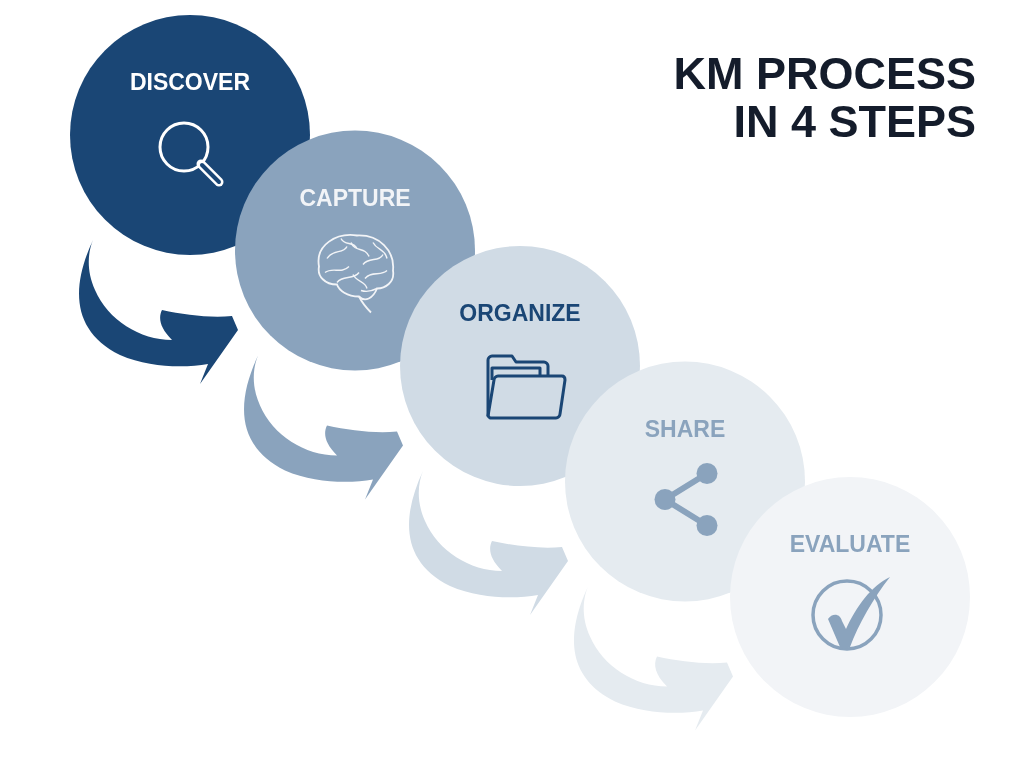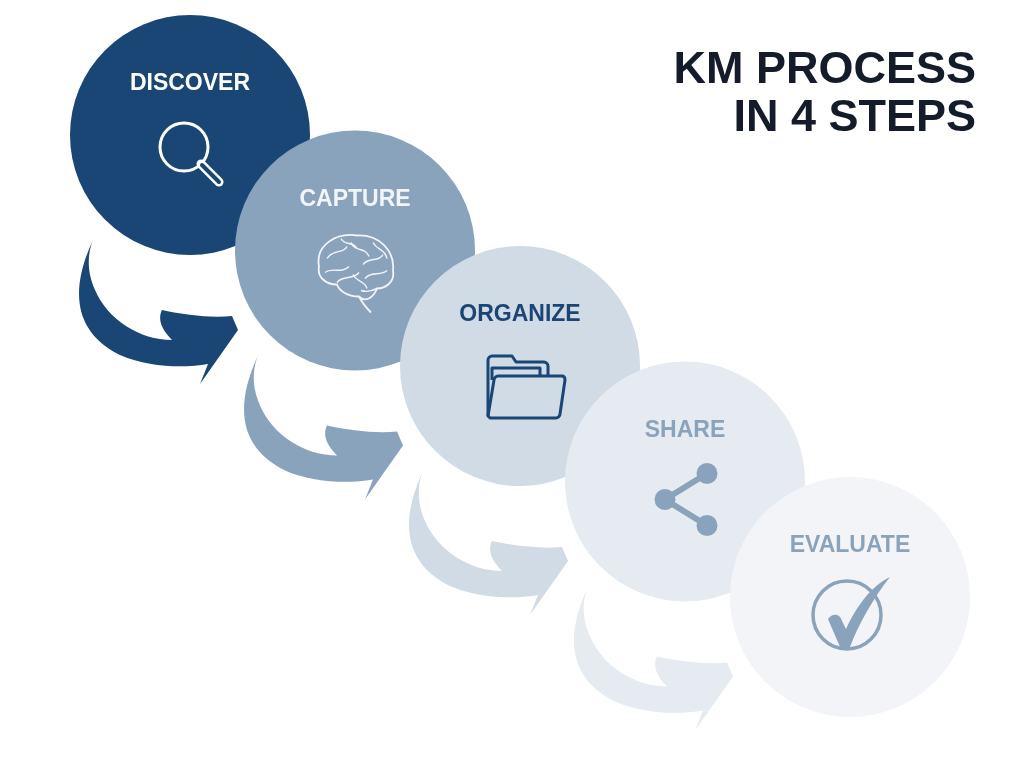--- a/index.html
+++ b/index.html
@@ -1,19 +1,19 @@
 <!DOCTYPE html>
 <html><head>
   <meta charset="utf-8">
   <style>
     html, body { margin: 0; padding: 0; background: #ffffff; }
     body { width: 1024px; height: 768px; position: relative; overflow: hidden; font-family: "Liberation Sans", "DejaVu Sans", sans-serif; }
     #diagram { position: absolute; left: 0; top: 0; }
     .title {
-      position: absolute; right: 48px; top: 44px; text-align: right;
+      position: absolute; right: 48px; top: 50px; text-align: right;
       font-family: "Liberation Sans", "DejaVu Sans", sans-serif;
       font-weight: 700; font-size: 45px; line-height: 48px; color: #141c2b; letter-spacing: 0px;
     }
     .step-label { font-family: "Liberation Sans", "DejaVu Sans", sans-serif; font-weight: 700; font-size: 23px; }
   </style>
 </head>
 <body>
 
 <div class="title">
   <div>KM PROCESS</div>

